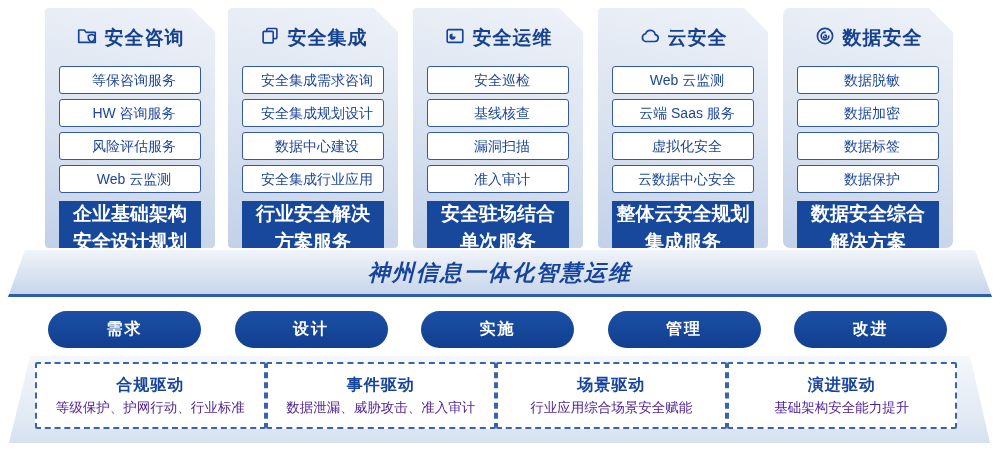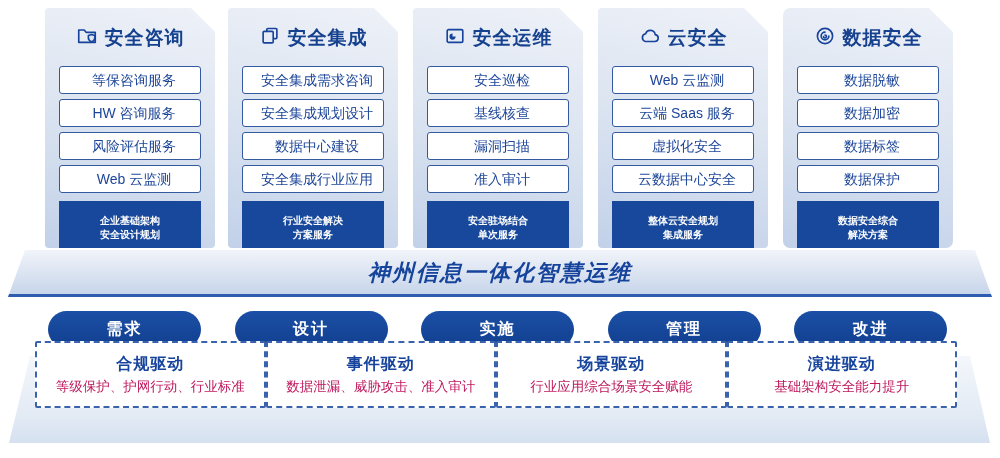--- a/index.html
+++ b/index.html
@@ -61,21 +61,21 @@
     color: #1c4598;
     white-space: nowrap;
     overflow: hidden;
     padding-left: 8px;
   }
   .card-highlight {
     margin: 8px 14px 0 14px;
     height: 54px;
     background: #17489c;
     color: #ffffff;
-    font-size: 10px;
+    font-size: 19px;
     font-weight: 700;
     display: flex;
     flex-direction: column;
     align-items: center;
     justify-content: center;
     line-height: 1.45;
     text-align: center;
   }
 
   
@@ -136,21 +136,21 @@
     position: absolute;
     top: 356px;
     left: 0;
     width: 1000px;
     height: 87px;
     clip-path: polygon(30px 0, calc(100% - 30px) 0, calc(100% - 10px) 100%, 9px 100%);
     background: linear-gradient(180deg, #f4f7fb 0%, #e2eaf4 70%, #d5e1f0 100%);
   }
   .drivers {
     position: absolute;
-    top: 341px;
+    top: 362px;
     left: 35px;
     width: 922px;
     display: flex;
   }
   .driver {
     flex: 1;
     height: 67px;
     background: #ffffff;
     border: 2px dashed #3a63ad;
     border-radius: 2px;
@@ -161,21 +161,21 @@
     gap: 3px;
   }
   .driver-title {
     font-size: 16px;
     font-weight: 700;
     color: #16439c;
     letter-spacing: 1px;
   }
   .driver-desc {
     font-size: 13.5px;
-    color: #be185d;
+    color: #4c1d95;
     white-space: nowrap;
   }
 </style>
 </head>
 <body>
 
 <div class="stage">
 
   <div class="card c0">
     <div class="card-header">

